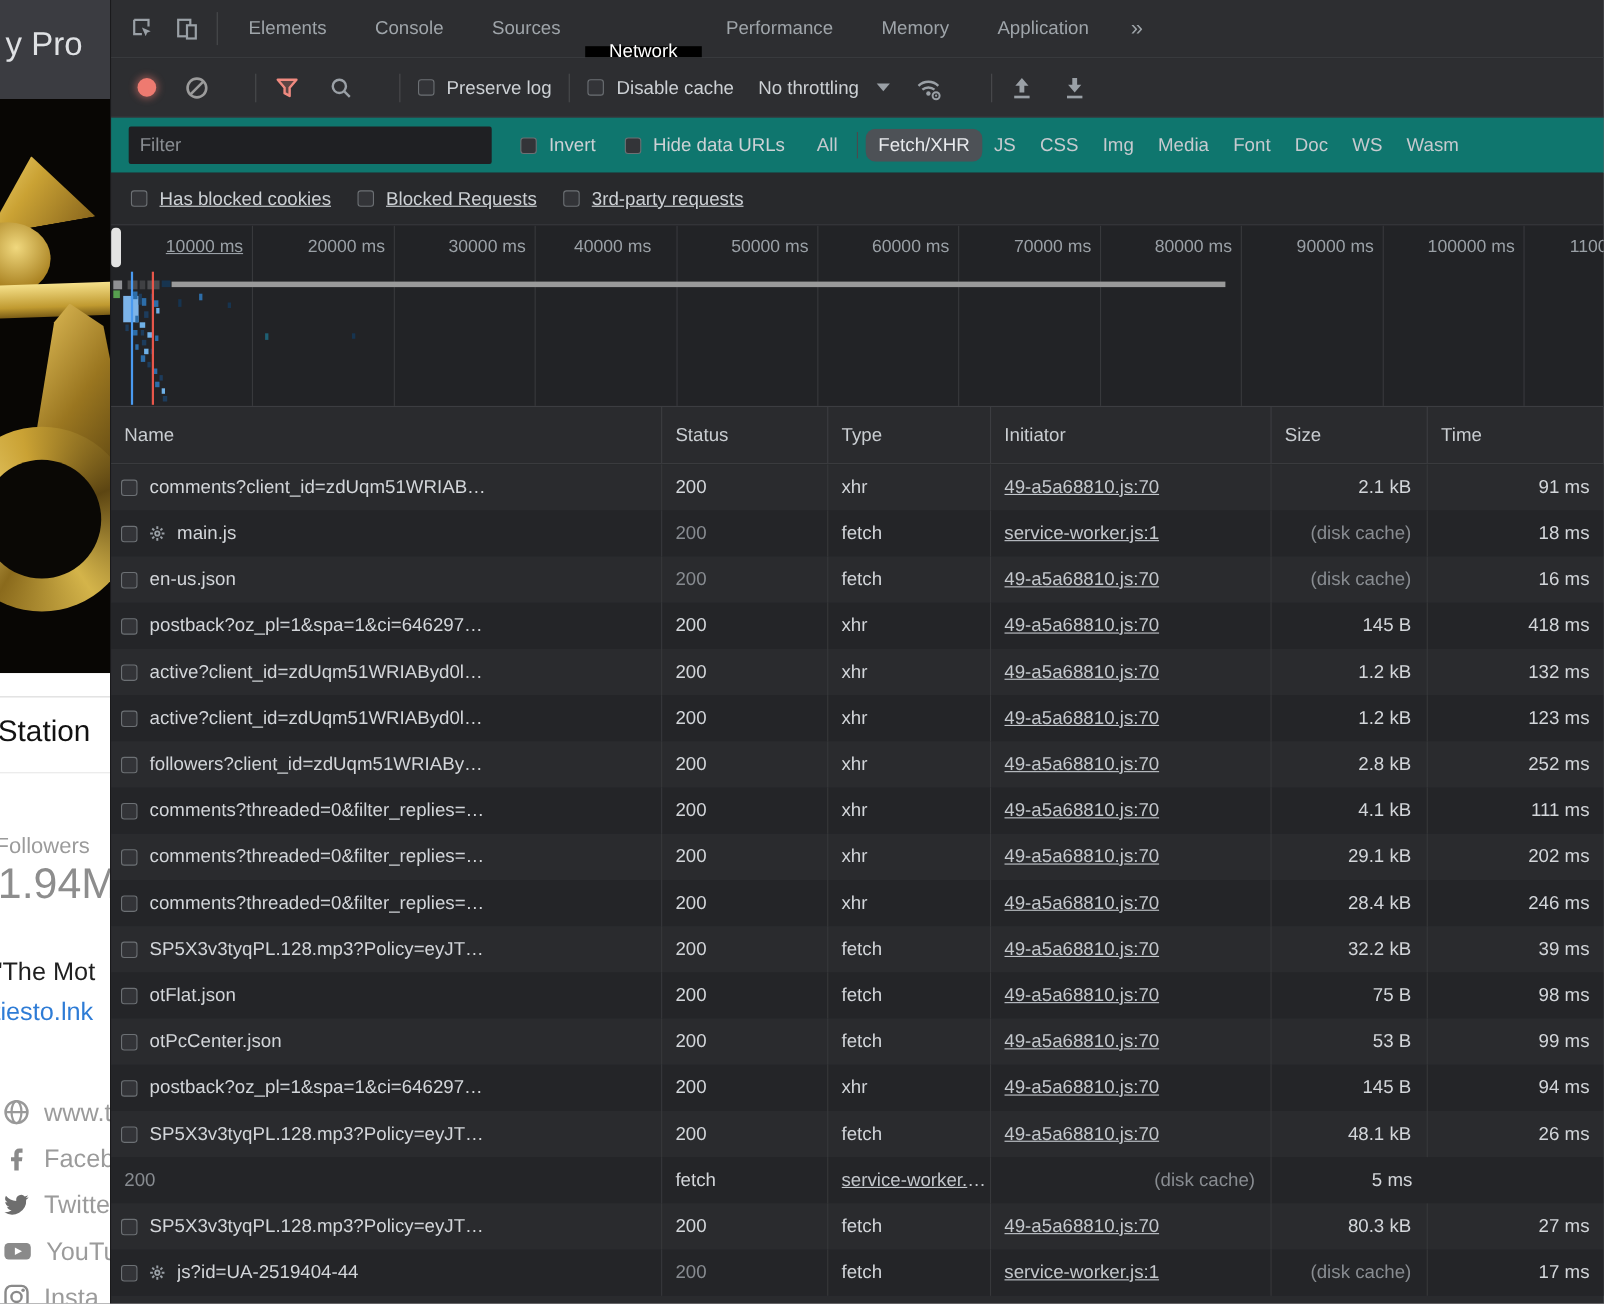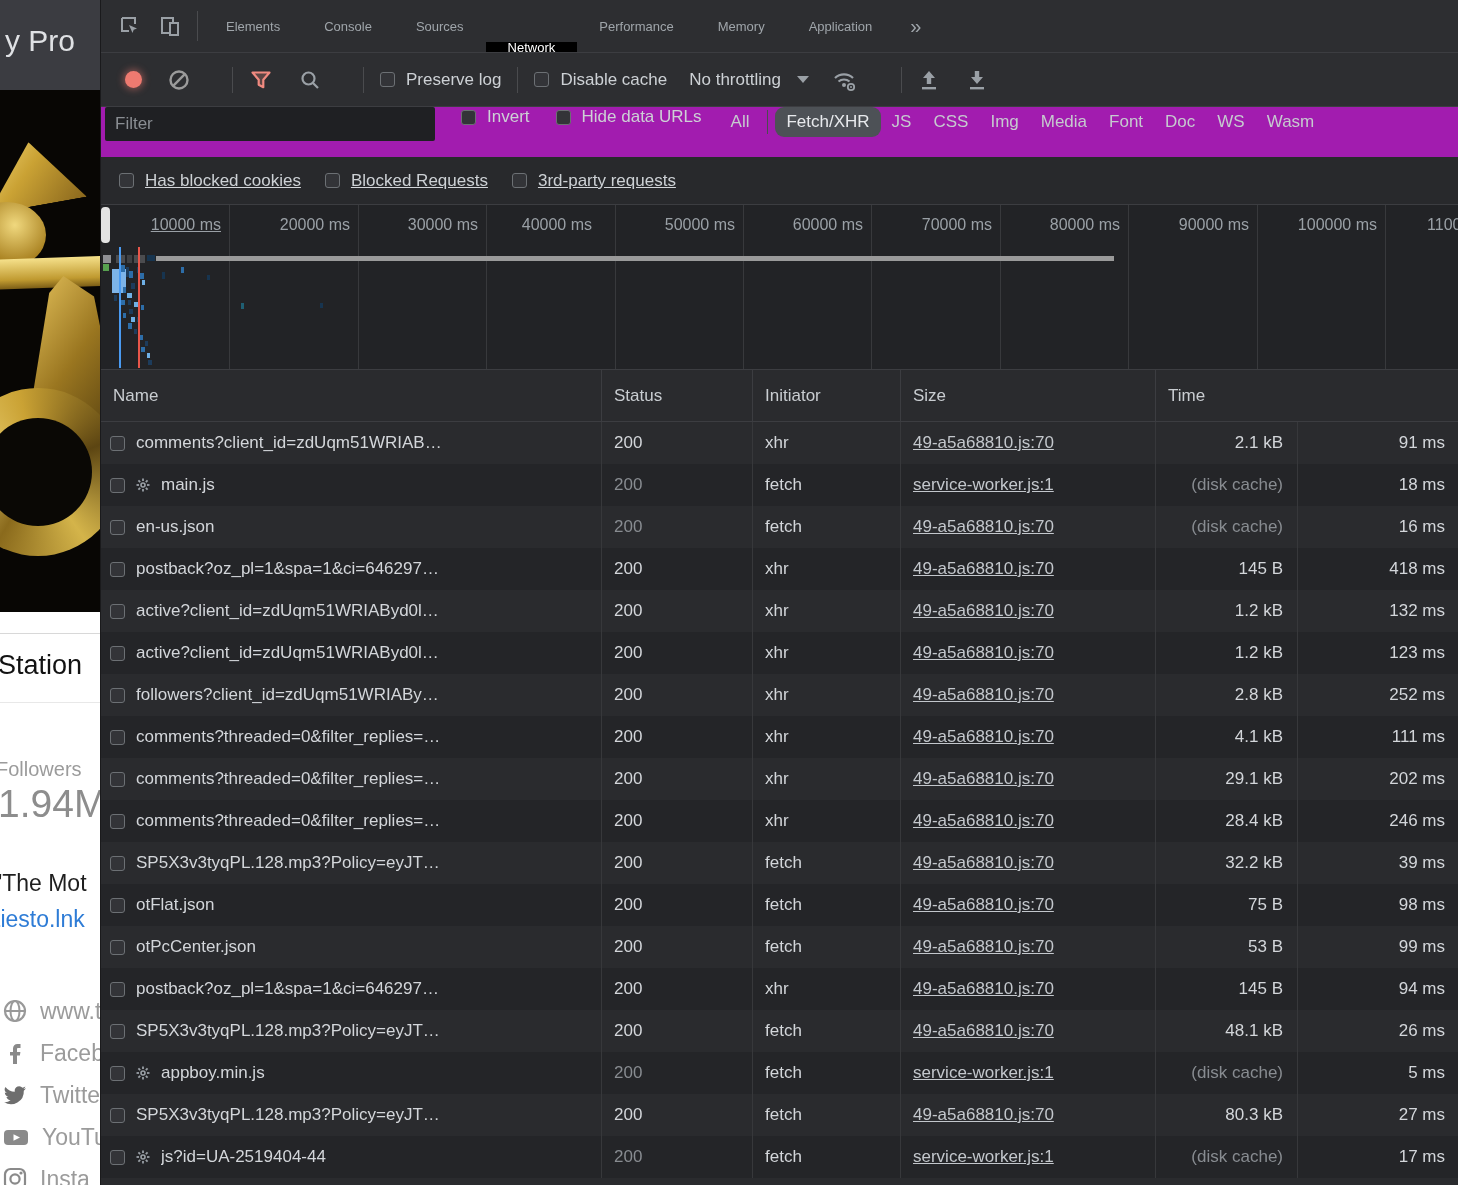--- a/index.html
+++ b/index.html
@@ -39,37 +39,37 @@
   
   #devtools { position:absolute; left:100px; top:0; width:1358px; height:1185px; background:#242528;
     border-left:1px solid #1a1a1c; display:flex; flex-direction:column; color:#d3d6da; }
 
   
   .tabbar { height:53px; flex:0 0 53px; background:#2d2e31; border-bottom:1px solid #3c3d41; display:flex; align-items:stretch; }
   .tabbar-icons { display:flex; align-items:center; gap:14px; padding:0 14px 0 16px; }
   .tb-iconbtn { width:26px; height:26px; display:flex; align-items:center; justify-content:center; }
   .tab-divider { width:1px; height:30px; background:#4a4b4e; align-self:center; margin-right:6px; }
   .tabs { display:flex; align-items:stretch; }
-  .tab { padding:0 22px; display:flex; align-items:center; font-size:13px; color:#9fa5aa; white-space:nowrap; }
+  .tab { padding:0 22px; display:flex; align-items:center; font-size:17px; color:#9fa5aa; white-space:nowrap; }
   .tab.active { background:#000; color:#fff;margin-top:42px; }
   .tab.more { font-size:20px; padding:0 16px; }
 
   
   .toolbar { height:54px; flex:0 0 54px; background:#2d2e31; border-bottom:1px solid #3c3d41;
     display:flex; align-items:center; padding-left:24px; gap:0; }
   .record-dot { width:17px; height:17px; border-radius:50%; background:#ee7a70; box-shadow:0 0 7px 2px rgba(238,122,112,.45); margin-right:26px; }
   .vdiv { width:1px; height:26px; background:#4a4b4e; margin:0 16px; }
   .icon-gap { margin-right:26px; display:flex; align-items:center; }
   .cb-group { display:flex; align-items:center; gap:11px; font-size:17px; color:#cdd1d5; white-space:nowrap; }
   .checkbox { width:15px; height:15px; border:1px solid #6c7074; border-radius:3px; background:#333438; flex:0 0 auto; }
   .throttle { display:flex; align-items:center; gap:16px; font-size:17px; color:#cdd1d5; margin-left:22px; white-space:nowrap; }
   .caret { width:0; height:0; border-left:6px solid transparent; border-right:6px solid transparent; border-top:7px solid #9aa0a6; }
 
   
-  .filterbar { height:50px; flex:0 0 50px; background:#a21caf; display:flex; align-items:flex-start; padding-left:4px; }
+  .filterbar { height:50px; flex:0 0 50px; background:#0f766e; display:flex; align-items:center; padding-left:16px; }
   .filter-input { width:330px; height:34px; background:#1f2023; border:none; border-radius:2px; color:#d3d6da;
     font-size:17px; padding:0 10px; font-family:"Liberation Sans",sans-serif; outline:none; }
   .filter-input::placeholder { color:#8a8e93; }
   .fb-cb { margin-left:26px; }
   .type-row { display:flex; align-items:center; margin-left:18px; overflow:hidden; }
   .type-btn { font-size:17px; color:#c6cacf; padding:5px 11px; border-radius:9px; background:transparent; border:none;
     font-family:"Liberation Sans",sans-serif; white-space:nowrap; }
   .type-btn.selected { background:#4d5156; color:#e8eaed; }
   .type-div { width:1px; height:24px; background:#4a4b4e; margin:0 7px; flex:0 0 auto; }
 
@@ -365,20 +365,21 @@
       <div class="tl-bar" style="left: 47px; top: 155px; width: 4px; height: 5px; background: rgb(29, 60, 92);"></div>
       <div class="tl-bar" style="left: 55px; top: 51px; width: 958px; height: 5px; background: rgb(154, 154, 154);"></div>
       <div class="marker" style="left: 18px; background: rgb(74, 154, 240);"></div>
       <div class="marker" style="left: 37px; background: rgb(232, 86, 74);"></div>
       <div class="overview-handle" style="left: 0px; top: 2px; width: 9px; height: 36px;"></div>
     </div>
 
   <div class="thead grid-cols" id="table-head">
       <div class="hcell">Name</div>
       <div class="hcell">Status</div>
+      <div class="hcell">Type</div>
       <div class="hcell">Initiator</div>
       <div class="hcell">Size</div>
       <div class="hcell">Time</div>
     </div>
   <div class="tbody" id="table-body">
       <div class="trow grid-cols odd">
         <div class="cell name-cell">
           <span class="checkbox"></span>
           <span class="req-name">comments?client_id=zdUqm51WRIAB…</span>
         </div>
@@ -581,39 +582,20 @@
         </div>
         <div class="cell">200</div>
         <div class="cell">fetch</div>
         <div class="cell">
           <a class="init-link">49-a5a68810.js:70</a>
         </div>
         <div class="cell num">48.1 kB</div>
         <div class="cell num">26 ms</div>
       </div>
       <div class="trow grid-cols even">
-        <div class="cell name-cell">
-          <span class="checkbox"></span>
-          <span class="gear">
-            <svg width="14" height="14" viewBox="0 0 14 14">
-              <circle cx="7" cy="7" r="2" fill="none" stroke="#9aa0a6" stroke-width="1.6"></circle>
-              <g stroke="#9aa0a6" stroke-width="1.8">
-                <line x1="7" y1="0.5" x2="7" y2="3"></line>
-                <line x1="7" y1="11" x2="7" y2="13.5"></line>
-                <line x1="0.5" y1="7" x2="3" y2="7"></line>
-                <line x1="11" y1="7" x2="13.5" y2="7"></line>
-                <line x1="2.4" y1="2.4" x2="4.2" y2="4.2"></line>
-                <line x1="9.8" y1="9.8" x2="11.6" y2="11.6"></line>
-                <line x1="11.6" y1="2.4" x2="9.8" y2="4.2"></line>
-                <line x1="4.2" y1="9.8" x2="2.4" y2="11.6"></line>
-              </g>
-            </svg>
-          </span>
-          <span class="req-name">appboy.min.js</span>
-        </div>
         <div class="cell dim">200</div>
         <div class="cell">fetch</div>
         <div class="cell">
           <a class="init-link">service-worker.js:1</a>
         </div>
         <div class="cell num dim">(disk cache)</div>
         <div class="cell num">5 ms</div>
       </div>
       <div class="trow grid-cols odd">
         <div class="cell name-cell">

